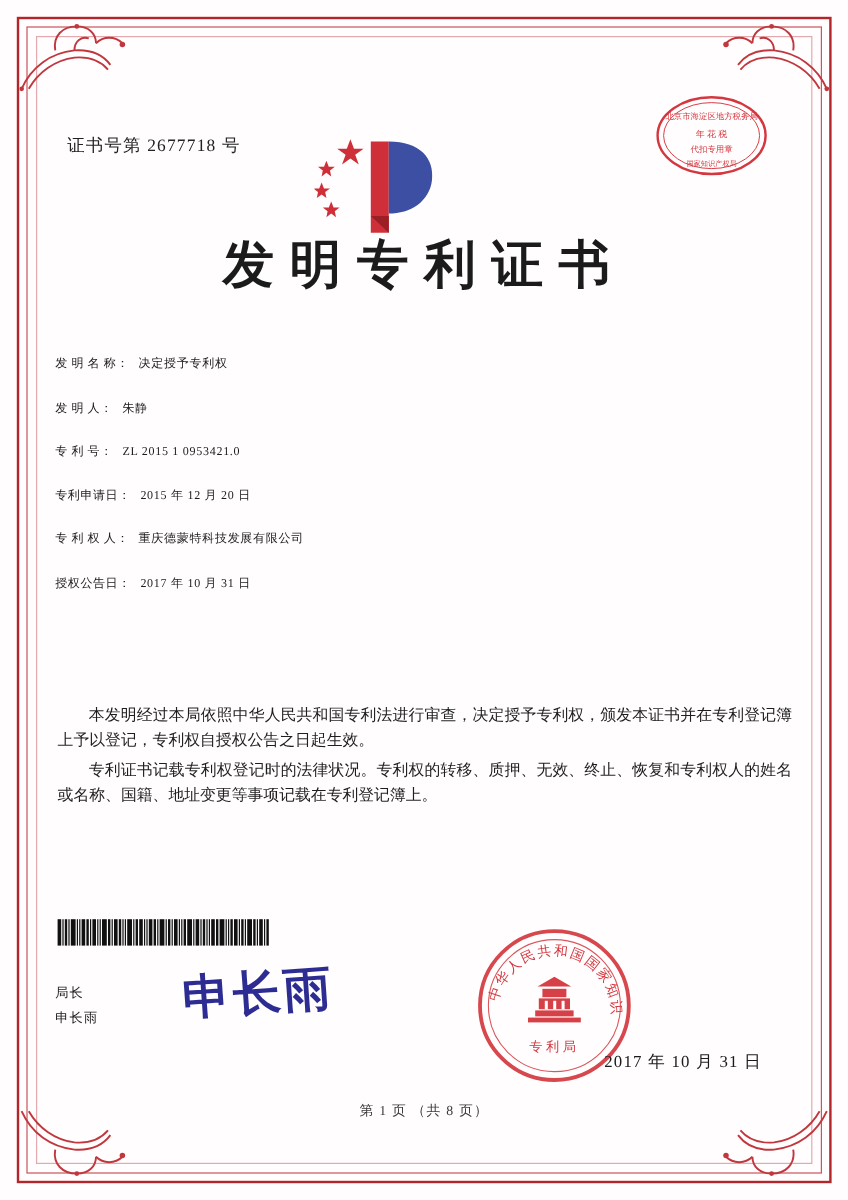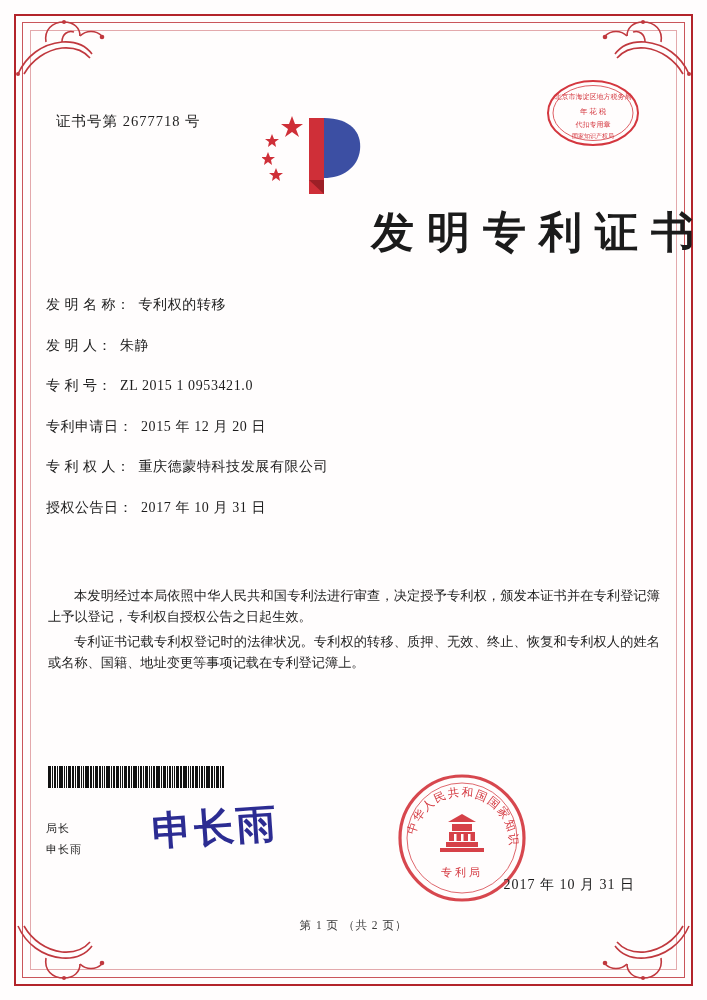--- a/index.html
+++ b/index.html
@@ -74,41 +74,41 @@
 
   .oval-stamp {
     position: absolute;
     right: 66px; top: 78px;
     width: 96px; height: 70px;
   }
 
   .doc-title {
     position: absolute;
     left: 0; right: 0;
-    top: 204px;
-    text-align: right;
+    top: 192px;
+    text-align: center;
     font-size: 43px;
     font-weight: bold;
     letter-spacing: 13px;
     color: #1b1b1b;
     font-family: "Liberation Serif", serif;
   }
 
   
   .fields {
     position: absolute;
     left: 46px;
     top: 296px;
     width: 600px;
   }
   .field-row {
     display: flex;
     align-items: baseline;
     margin-bottom: 22.5px;
-    font-size: 14px;
+    font-size: 10px;
     color: #1c1c1c;
   }
   .field-label {
     white-space: nowrap;
     letter-spacing: 0.5px;
   }
   .field-value {
     margin-left: 8px;
     letter-spacing: 0.6px;
   }
@@ -288,21 +288,21 @@
       <text x="48" y="49" font-size="7" fill="#d4373f" text-anchor="middle" font-family="'Liberation Serif',serif">代扣专用章</text>
       <text x="48" y="60" font-size="6" fill="#d4373f" text-anchor="middle" font-family="'Liberation Serif',serif">国家知识产权局</text>
     </svg>
   </div>
 
   <div class="doc-title">发明专利证书</div>
 
   <div class="fields">
     <div class="field-row">
       <span class="field-label">发 明 名 称：</span>
-      <span class="field-value">专利权的转移</span>
+      <span class="field-value">决定授予专利权</span>
     </div>
     <div class="field-row">
       <span class="field-label">发    明    人：</span>
       <span class="field-value">朱静</span>
     </div>
     <div class="field-row">
       <span class="field-label">专    利    号：</span>
       <span class="field-value">ZL 2015 1 0953421.0</span>
     </div>
     <div class="field-row">
@@ -410,14 +410,14 @@
   </div>
 
   <div class="sig-block">
     <div>局长</div>
     <div>申长雨</div>
   </div>
   <div class="sig-hand">申长雨</div>
 
   <div class="issue-date">2017 年 10 月 31 日</div>
 
-  <div class="page-foot">第 1 页 （共 2 页）</div>
+  <div class="page-foot">第 1 页 （共 8 页）</div>
 </div>
 
 </body></html>

